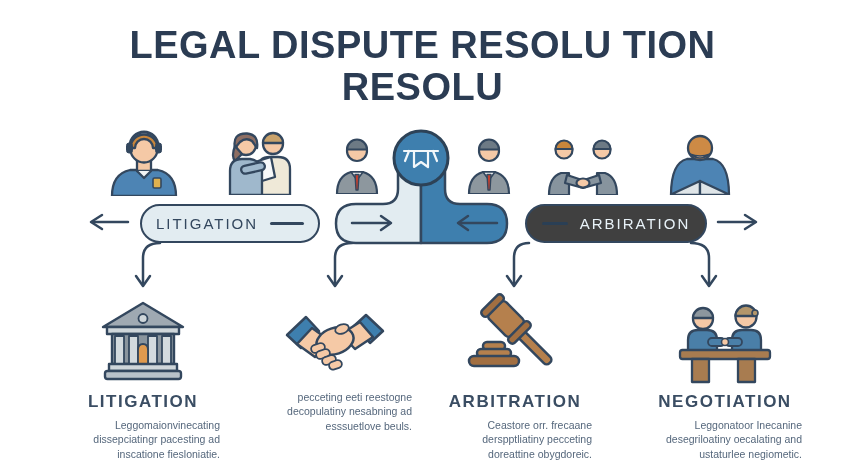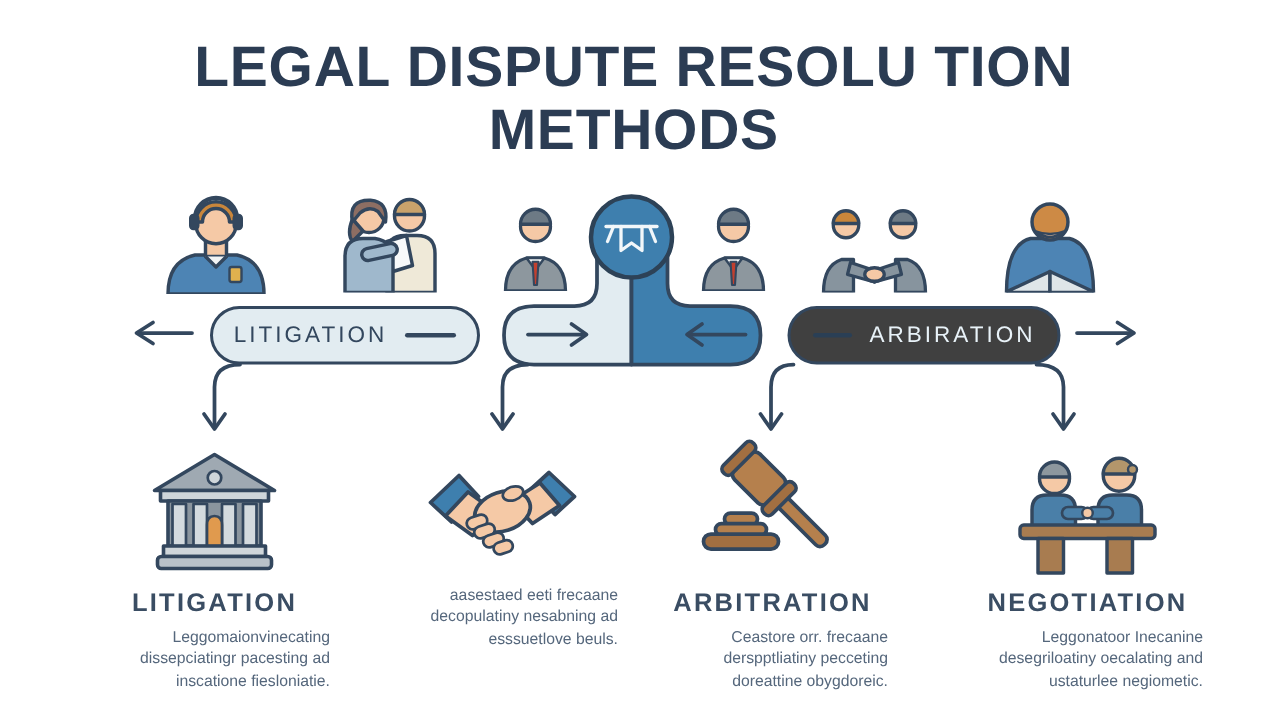--- a/index.html
+++ b/index.html
@@ -30,21 +30,21 @@
   .c1{left:58px;} .c2{left:250px;} .c3{left:430px;} .c4{left:640px;}
   svg{display:block;}
 </style>
 </head>
 <body>
 
 <div class="canvas">
 
   <div class="title">
     <div>LEGAL DISPUTE RESOLU TION</div>
-    <div>METHODS</div>
+    <div>RESOLU</div>
   </div>
 
   <svg class="abs" style="left:0;top:120px;" width="845" height="180" viewBox="0 0 845 180">
     <g stroke="#33475e" stroke-width="2.5" fill="none" stroke-linecap="round" stroke-linejoin="round">
 
       <g>
         <path d="M 128,102 H 93"></path>
           <path d="M 102,95 L 91,102 L 102,109"></path>
       </g>
 
@@ -212,21 +212,21 @@
           <path d="M 75,18 L 56,30 L 70,45 L 88,33 Z" fill="#f5c9a6"></path>
           <ellipse cx="50" cy="37" rx="19" ry="13" transform="rotate(-18 50 37)" fill="#f5c9a6"></ellipse>
           <rect x="26" y="40" width="14" height="8" rx="4" transform="rotate(-18 33 44)" fill="#f5c9a6" stroke-width="1.8"></rect>
           <rect x="31" y="46" width="14" height="8" rx="4" transform="rotate(-18 38 50)" fill="#f5c9a6" stroke-width="1.8"></rect>
           <rect x="37" y="52" width="14" height="8" rx="4" transform="rotate(-18 44 56)" fill="#f5c9a6" stroke-width="1.8"></rect>
           <rect x="44" y="57" width="13" height="8" rx="4" transform="rotate(-18 50 61)" fill="#f5c9a6" stroke-width="1.8"></rect>
           <ellipse cx="57" cy="25" rx="7" ry="4.5" transform="rotate(-18 57 25)" fill="#f5c9a6" stroke-width="1.8"></ellipse>
         </g>
       </svg>
     </div>
-    <p>aasestaed eeti frecaane decopulatiny nesabning ad esssuetlove beuls.</p>
+    <p>pecceting eeti reestogne decopulatiny nesabning ad esssuetlove beuls.</p>
   </div>
 
   <div class="col c3">
     <div class="iconbox">
       <svg width="104" height="94" viewBox="0 0 104 94">
         <g stroke="#33475e" stroke-width="2.5" stroke-linejoin="round">
           <g transform="translate(43,29) rotate(45)">
             <rect x="14" y="-4.5" width="48" height="9" rx="4" fill="#b5804d"></rect>
             <rect x="-16" y="-12" width="32" height="24" rx="5" fill="#b5804d"></rect>
             <rect x="-23" y="-14" width="8" height="28" rx="3.5" fill="#a26f41"></rect>

